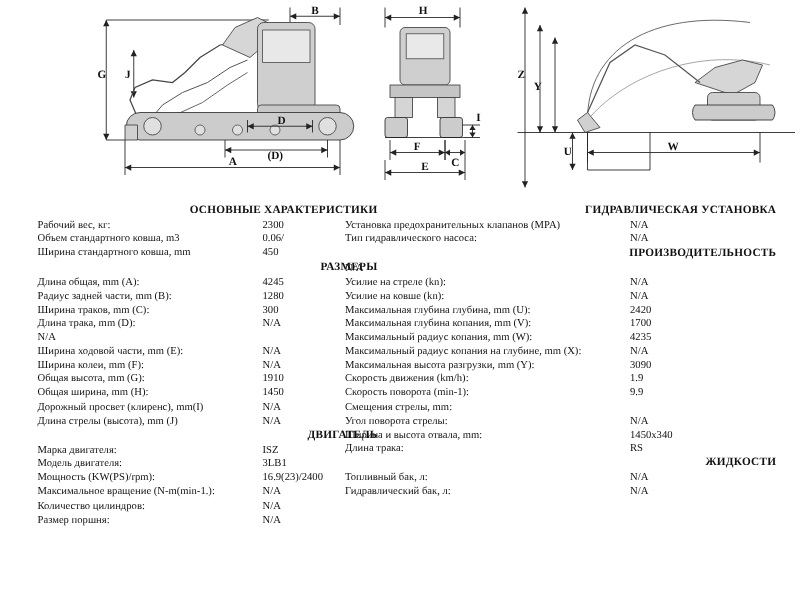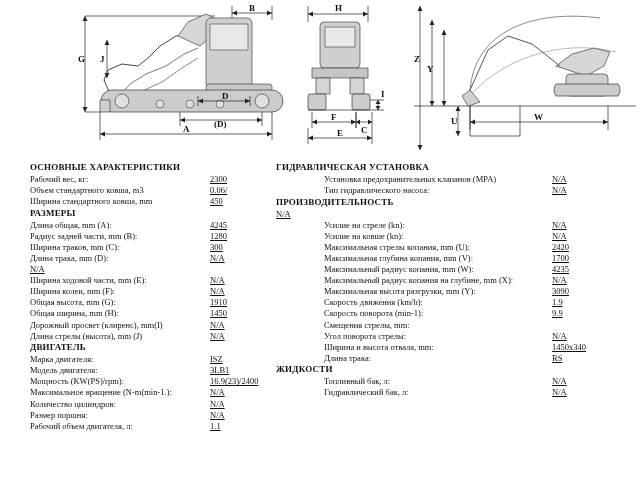--- a/index.html
+++ b/index.html
@@ -19,42 +19,41 @@
     position:absolute;left:0;top:160px;width:640px;height:320px;
   }
   .col{
     position:absolute;top:0;
     font-size:8.5px;
     line-height:1.0;
   }
   .col-left{left:30px;width:272px;}
   .col-right{left:276px;width:345px;}
   .section-title{
-    text-align:left;
+    text-align:right;
     font-weight:bold;
     font-size:9px;
     letter-spacing:0.2px;
     margin:3px 0 3px 0;
   }
   .row{
     display:flex;
     align-items:baseline;
     margin:0 0 2.6px 0;
     justify-content:flex-end;
   }
   .row .label{
     flex:0 0 auto;
     white-space:nowrap;
   }
   .col-left .row .label{width:180px;}
-  .col-right .row .label{width:228px;margin-left:48px;}
+  .col-right .row .label{width:228px;}
   .row .value{
     flex:1 1 auto;
     white-space:nowrap;
-    text-decoration:underline;
   }
 </style>
 </head>
 <body>
 
 <div class="diagram">
 <svg width="640" height="158" viewBox="0 0 640 158" xmlns="http://www.w3.org/2000/svg">
   <g stroke="#222" fill="none" stroke-width="0.7">
 
     <line x1="232" y1="6" x2="232" y2="20"></line>
@@ -290,24 +289,20 @@
         <span class="value">N/A</span>
       </div>
       <div class="row">
         <span class="label">Количество цилиндров:</span>
         <span class="value">N/A</span>
       </div>
       <div class="row">
         <span class="label">Размер поршня:</span>
         <span class="value">N/A</span>
       </div>
-      <div class="row">
-        <span class="label">Рабочий объем двигателя, л:</span>
-        <span class="value">1.1</span>
-      </div>
     </div>
   </div>
 
   <div class="col col-right">
 
     <div class="section-title">ГИДРАВЛИЧЕСКАЯ УСТАНОВКА</div>
     <div>
       <div class="row">
         <span class="label">Установка предохранительных клапанов (MPA)</span>
         <span class="value">N/A</span>
@@ -325,21 +320,21 @@
       </div>
       <div class="row">
         <span class="label">Усилие на стреле (kn):</span>
         <span class="value">N/A</span>
       </div>
       <div class="row">
         <span class="label">Усилие на ковше (kn):</span>
         <span class="value">N/A</span>
       </div>
       <div class="row">
-        <span class="label">Максимальная стрелы копания, mm (U):</span>
+        <span class="label">Максимальная глубина глубина, mm (U):</span>
         <span class="value">2420</span>
       </div>
       <div class="row">
         <span class="label">Максимальная глубина копания, mm (V):</span>
         <span class="value">1700</span>
       </div>
       <div class="row">
         <span class="label">Максимальный радиус копания, mm (W):</span>
         <span class="value">4235</span>
       </div>

